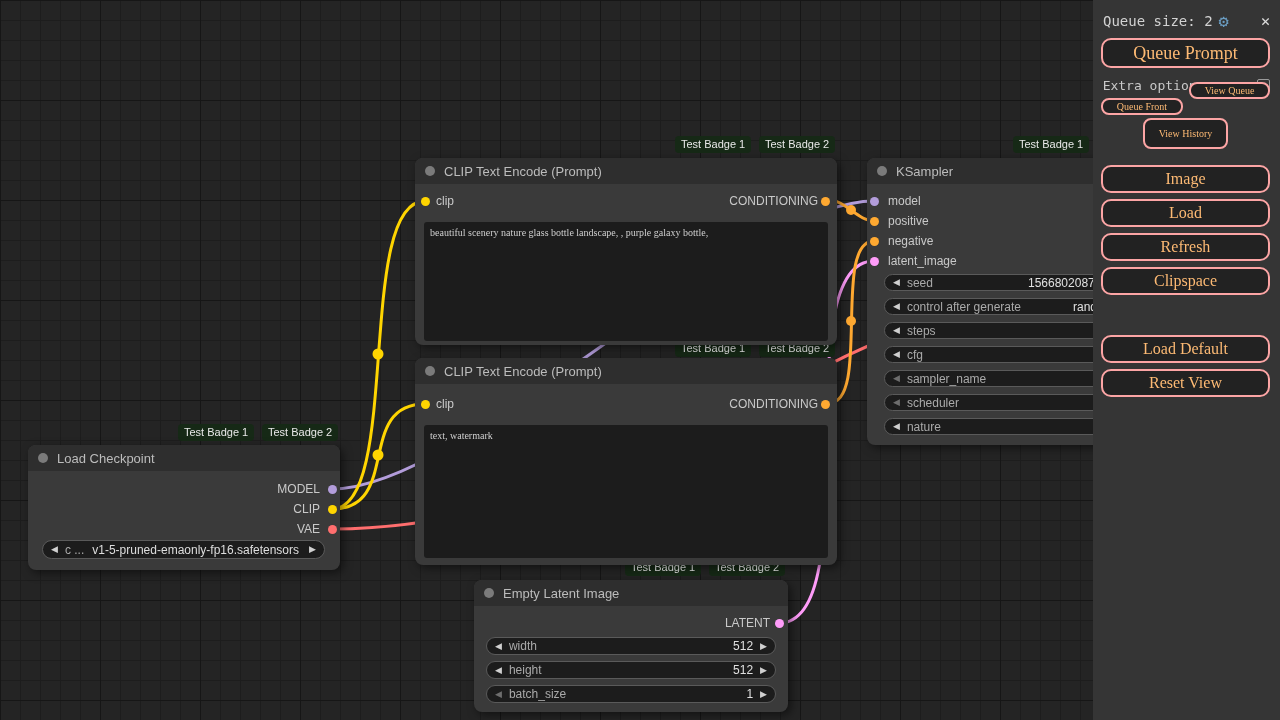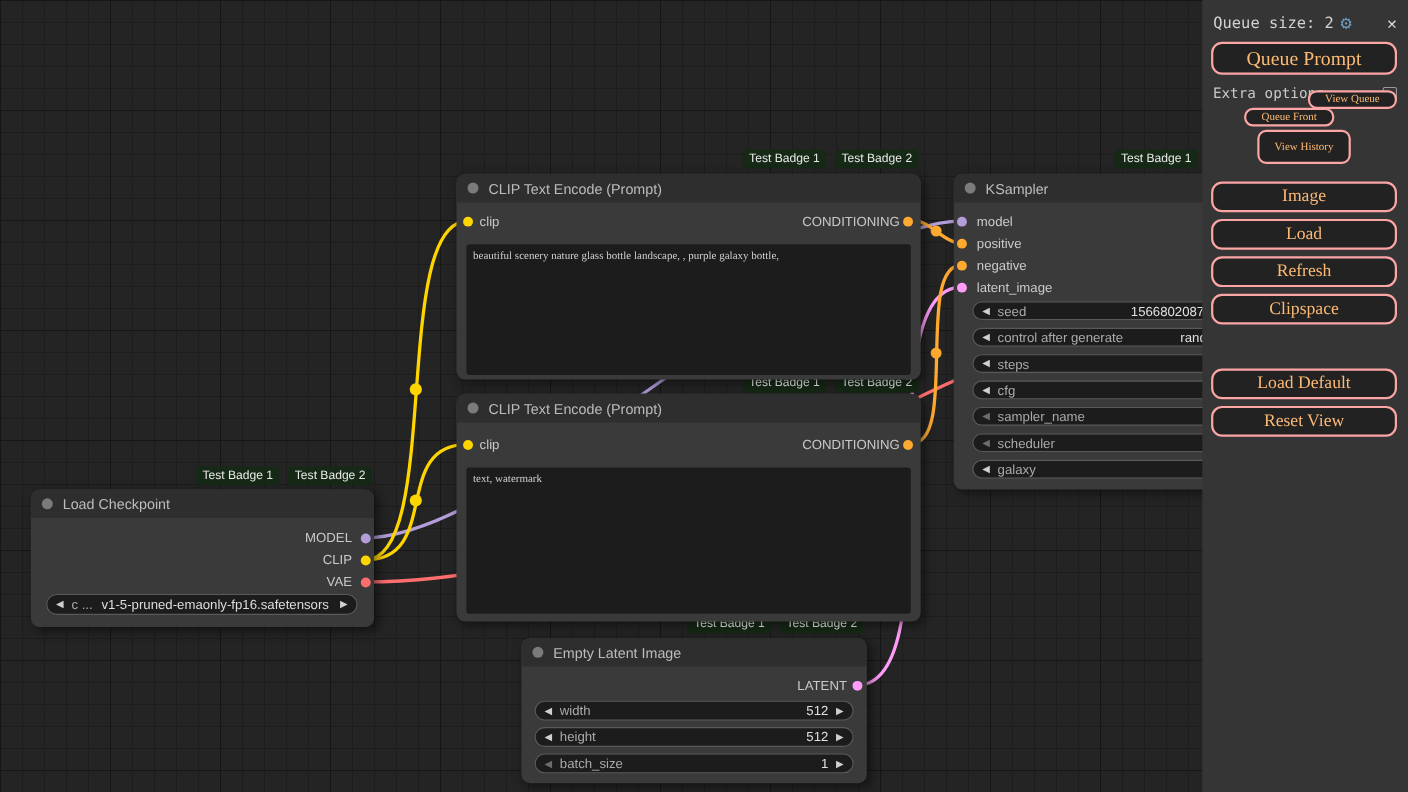--- a/index.html
+++ b/index.html
@@ -44,21 +44,21 @@
   .qsize{font-size:14px;color:#d2d2d2;white-space:nowrap;}
   .gear{margin-left:6px;font-size:17px;color:#6b9dc2;cursor:pointer;line-height:1;}
   .closex{margin-left:auto;font-size:15px;color:#dcdcdc;cursor:pointer;line-height:1;}
   .sbtn{background:#222222;border:2px solid #fca5a5;color:#fdba74;
     font-family:Liberation Serif, serif;cursor:pointer;box-sizing:border-box;}
   .qp{position:absolute;left:8px;top:38px;width:169px;height:30px;border-radius:10px;font-size:18px;}
   .extra{position:absolute;left:0;top:77px;width:187px;height:16px;display:flex;
     align-items:center;justify-content:center;font-size:13px;color:#c9c9c9;gap:48px;}
   .cb{width:13px;height:13px;border:1px solid #9a9a9a;border-radius:2px;margin-left:5px;
     background:transparent;cursor:pointer;box-sizing:border-box;}
-  .qf{position:absolute;left:8px;top:98px;width:82px;height:17px;border-radius:8px;font-size:10px;padding:0;margin-left:30px;}
+  .qf{position:absolute;left:8px;top:98px;width:82px;height:17px;border-radius:8px;font-size:10px;padding:0;}
   .vq{position:absolute;left:96px;top:82px;width:81px;height:17px;border-radius:8px;font-size:10px;padding:0;}
   .vh{position:absolute;left:50px;top:118px;width:85px;height:31px;border-radius:8px;font-size:10px;
     line-height:12px;padding:0 10px;}
   .big{position:absolute;left:8px;width:169px;height:28px;border-radius:10px;font-size:16px;}
 </style>
 </head>
 <body>
 
 <div class="stage">
 
@@ -148,21 +148,21 @@
     <div class="pill" style="left:17px;top:212px;width:280px;height:17px">
       <span class="aL dim">◀</span>
       <span class="wlabel">sampler_name</span>
     </div>
     <div class="pill" style="left:17px;top:236px;width:280px;height:17px">
       <span class="aL dim">◀</span>
       <span class="wlabel">scheduler</span>
     </div>
     <div class="pill" style="left:17px;top:260px;width:280px;height:17px">
       <span class="aL">◀</span>
-      <span class="wlabel">galaxy</span>
+      <span class="wlabel">nature</span>
     </div>
   </div>
 
   <div class="node" style="left:28px;top:445px;width:312px;height:125px">
     <div class="ntitle">
       <span class="ndot"></span>
       <span>Load Checkpoint</span>
     </div>
     <span class="sdot" style="left:299.5px;top:39.5px;background:#B39DDB"></span>
     <span class="slabel olabel" style="right:20px;top:37px">MODEL</span>

